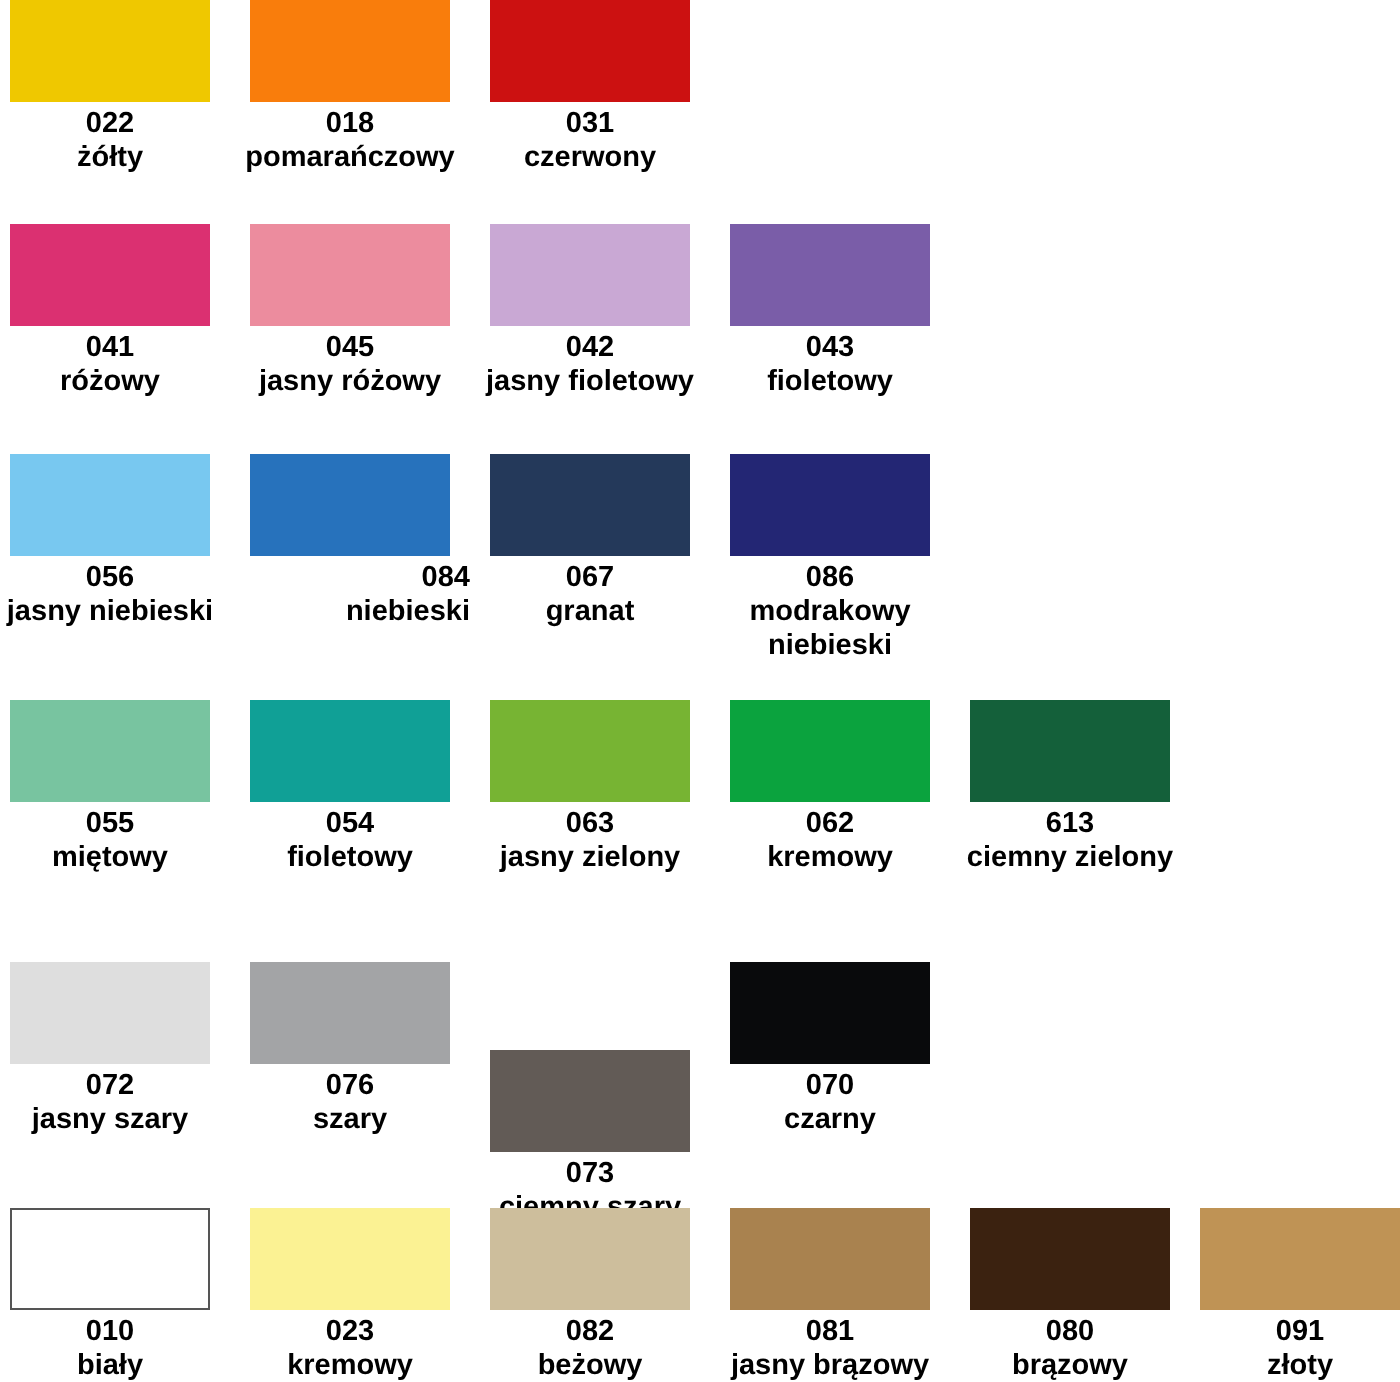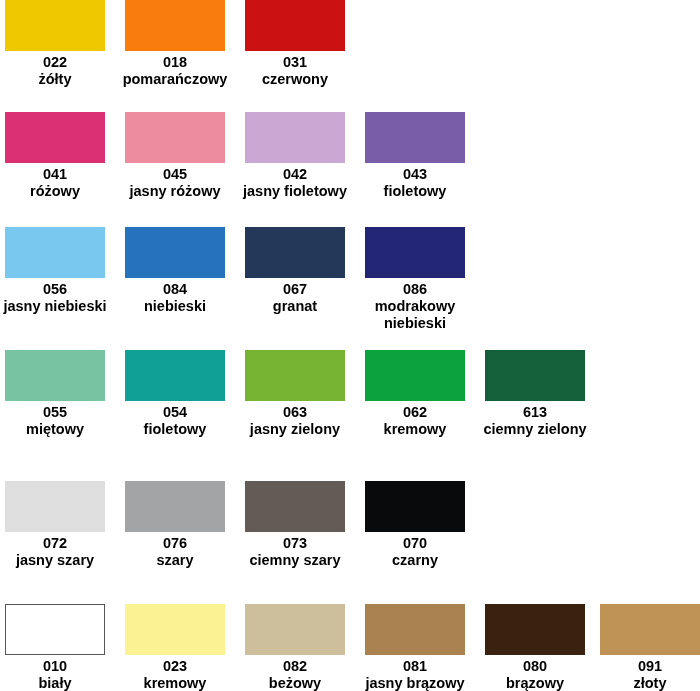--- a/index.html
+++ b/index.html
@@ -101,21 +101,21 @@
         <span class="swatch-code">043</span>
         <span class="swatch-name">fioletowy</span>
       </div>
     </div>
     <div class="swatch-row" style="top: 227px;">
       <div class="swatch-cell" style="left: -5px;">
         <div class="swatch-chip" style="background: rgb(120, 200, 240);"></div>
         <span class="swatch-code">056</span>
         <span class="swatch-name">jasny niebieski</span>
       </div>
-      <div class="swatch-cell" style="left: 115px;">
+      <div class="swatch-cell" style="left: 115px; text-align: right;">
         <div class="swatch-chip" style="background: rgb(39, 114, 188);"></div>
         <span class="swatch-code">084</span>
         <span class="swatch-name">niebieski</span>
       </div>
       <div class="swatch-cell" style="left: 235px;">
         <div class="swatch-chip" style="background: rgb(36, 57, 90);"></div>
         <span class="swatch-code">067</span>
         <span class="swatch-name">granat</span>
       </div>
       <div class="swatch-cell" style="left: 355px;">
@@ -156,21 +156,21 @@
       <div class="swatch-cell" style="left: -5px;">
         <div class="swatch-chip" style="background: rgb(222, 222, 222);"></div>
         <span class="swatch-code">072</span>
         <span class="swatch-name">jasny szary</span>
       </div>
       <div class="swatch-cell" style="left: 115px;">
         <div class="swatch-chip" style="background: rgb(163, 164, 166);"></div>
         <span class="swatch-code">076</span>
         <span class="swatch-name">szary</span>
       </div>
-      <div class="swatch-cell" style="left: 235px;">
+      <div class="swatch-cell" style="left: 235px; margin-top: 44px;">
         <div class="swatch-chip" style="background: rgb(98, 91, 86);"></div>
         <span class="swatch-code">073</span>
         <span class="swatch-name">ciemny szary</span>
       </div>
       <div class="swatch-cell" style="left: 355px;">
         <div class="swatch-chip" style="background: rgb(9, 10, 12);"></div>
         <span class="swatch-code">070</span>
         <span class="swatch-name">czarny</span>
       </div>
     </div>

